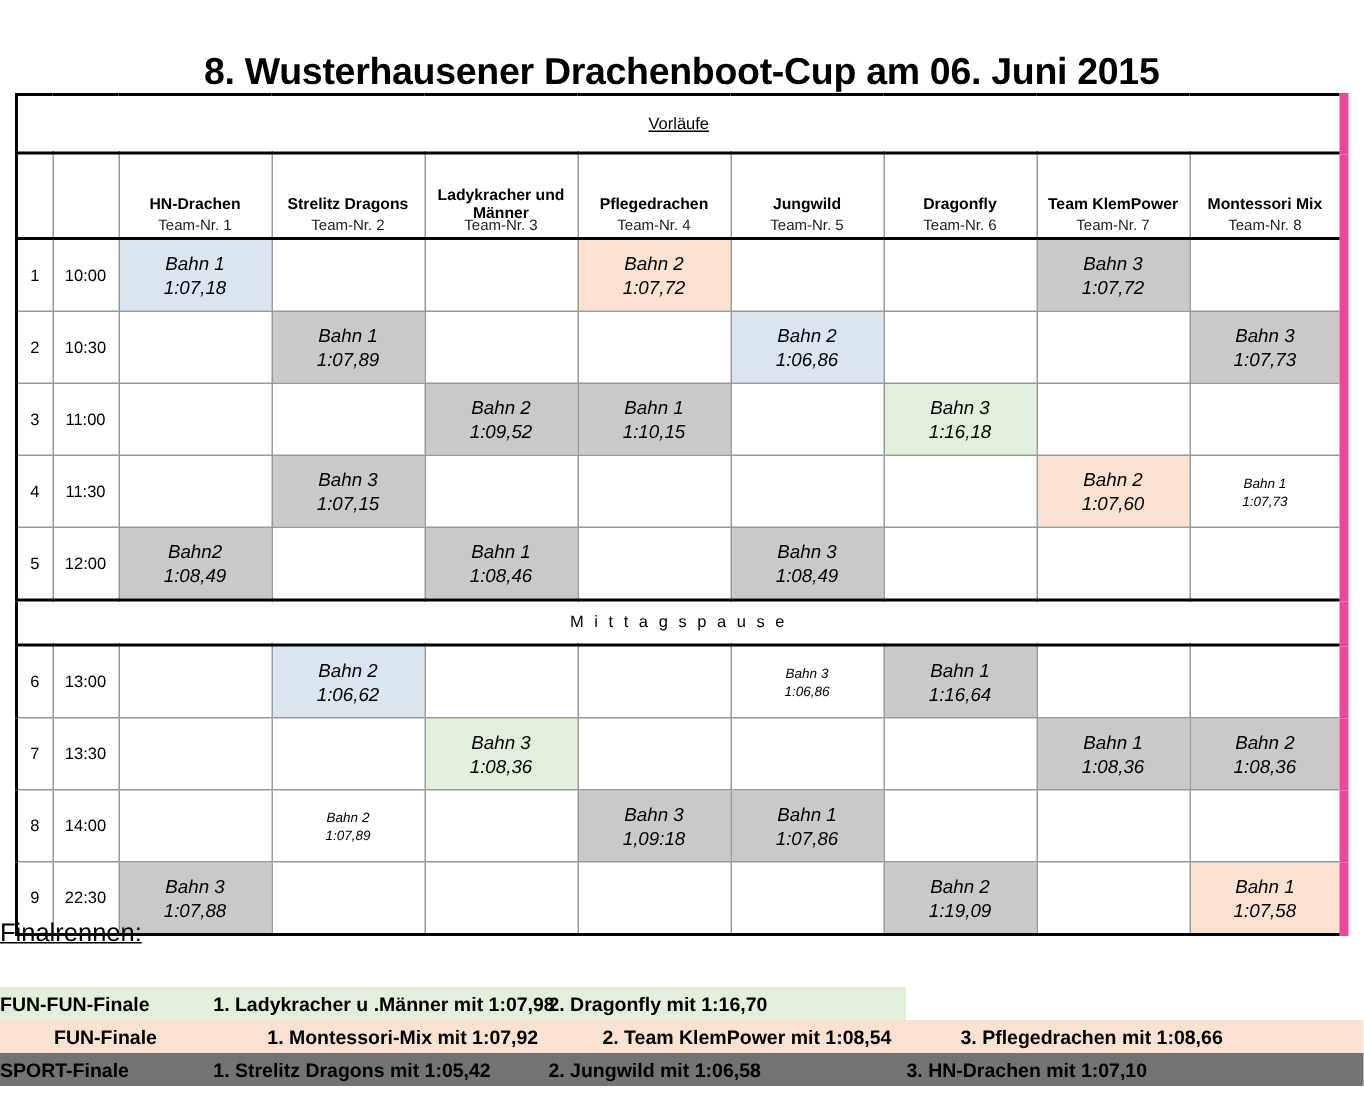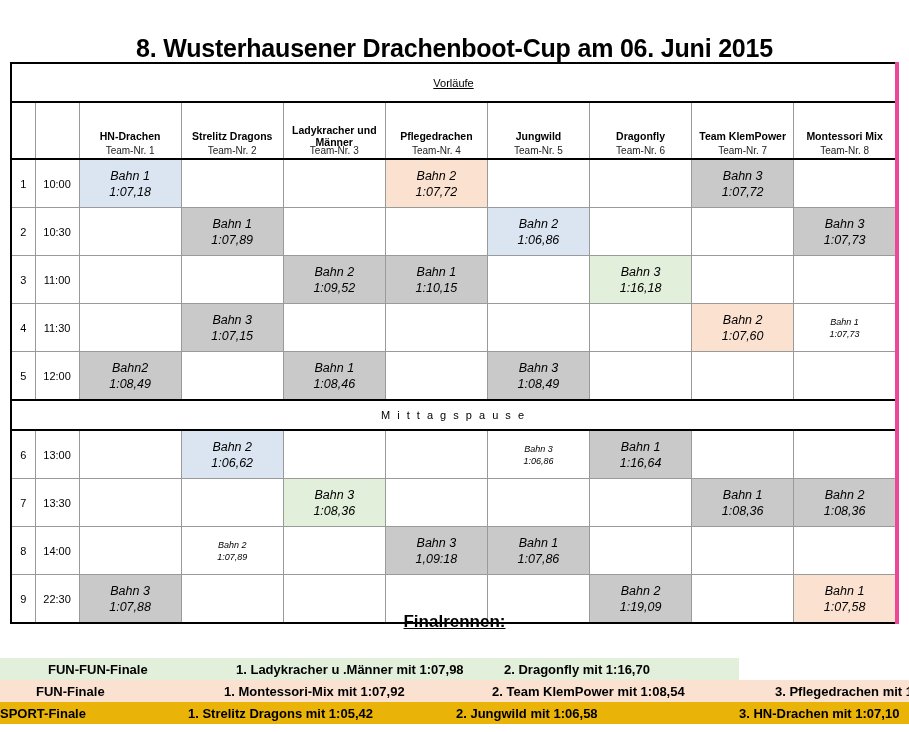--- a/index.html
+++ b/index.html
@@ -32,21 +32,21 @@
   .sched td{
     border:1px solid #9a9a9a;
     padding:0;
     vertical-align:middle;
     text-align:center;
     font-size:11px;
   }
   .outer-top td{border-top:2px solid #000;}
   .outer-bottom td{border-bottom:2px solid #000;}
   .sched td.edge-left{border-left:2px solid #000;}
-  .sched td.edge-right{border-right:4px solid #ec4899;margin-top:16px;}
+  .sched td.edge-right{border-right:6px solid #ec4899;margin-top:16px;}
 
   .banner{
     height:37px;
     font-size:15px;
     font-weight:normal;
     text-decoration:underline;
     border-bottom:2px solid #000 !important;
     border-top:2px solid #000 !important;
   }
   .banner-pause{
@@ -96,42 +96,42 @@
 
   .bg-gray{background:#c9c9c9;}
   .bg-blue{background:#dbe5f1;}
   .bg-orange{background:#fbe1d0;}
   .bg-green{background:#e2efda;}
   .bg-none{background:transparent;}
 
   
   .final-title{
     position:absolute;left:0;top:612px;width:909px;
-    text-align:center;font-size:17px;font-weight:bold;
+    text-align:left;font-size:17px;font-weight:normal;
     text-decoration:underline;
   }
   .finals{
     position:absolute;left:0;top:658px;width:909px;
     border-collapse:collapse;table-layout:fixed;
   }
   .finals td{
     padding:0;height:22px;
     font-size:13px;font-weight:bold;
     vertical-align:middle;
     border:none;
     white-space:nowrap;
   }
   .f-label{width:140px;padding-left:8px;}
   .f-p1{width:220px;}
   .f-p2{width:235px;}
   .f-p3{width:300px;}
-  .row-green td{background:#e2efda;padding-left:48px;}
+  .row-green td{background:#e2efda;}
   .row-green td.f-p3{background:#ffffff;}
   .row-orange td{background:#fbe1d0;padding-left:36px;}
-  .row-blue td{background:#eab308;}
+  .row-blue td{background:#737373;}
 </style>
 </head>
 <body>
 
 <div class="page">
 
   <div class="title">8. Wusterhausener Drachenboot-Cup am 06. Juni 2015</div>
 
   <table class="sched">
     <colgroup>

